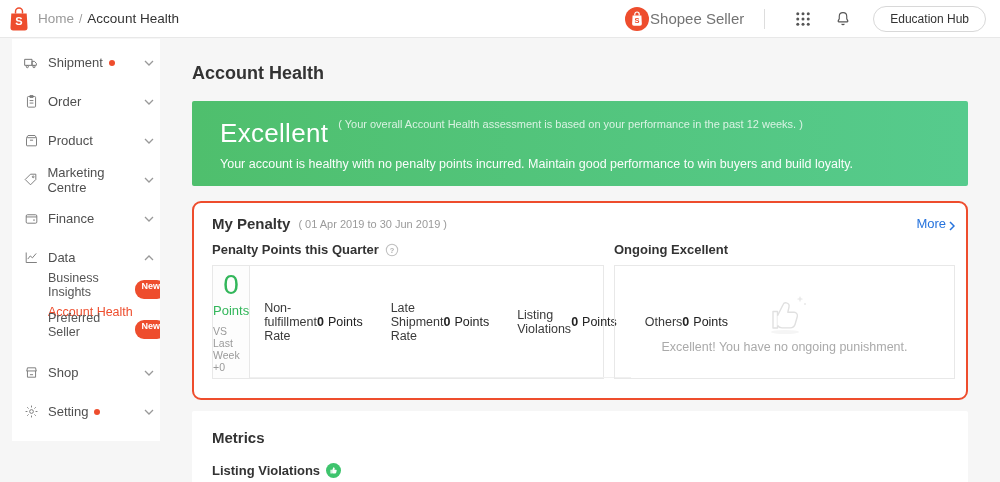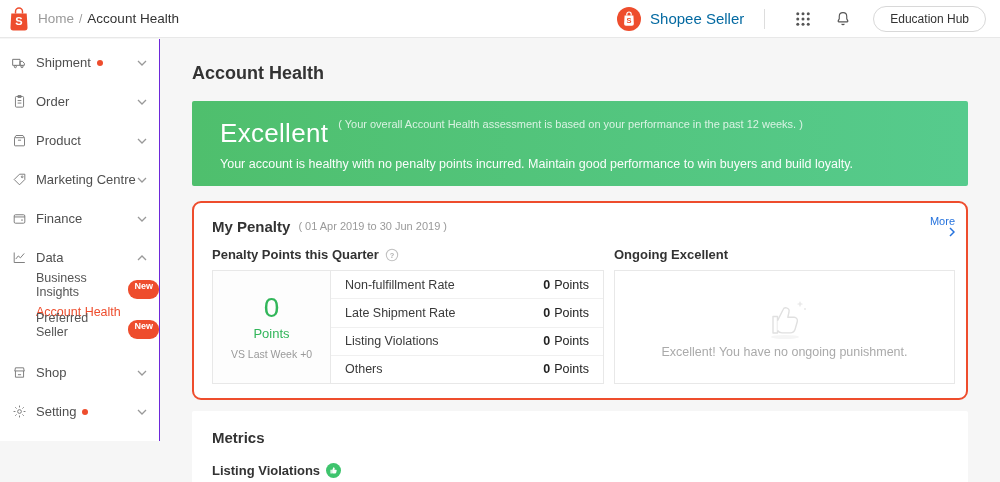--- a/index.html
+++ b/index.html
@@ -10,29 +10,29 @@
   .header { position:absolute; top:0; left:0; width:1000px; height:38px; background:#fff;
     border-bottom:1px solid #e8e8e8; display:flex; align-items:center; z-index:5; }
   .header-left { display:flex; align-items:center; padding-left:8px; }
   .bag-logo { display:block; }
   .crumb { font-size:13.5px; margin-left:8px; }
   .crumb-home { color:#9a9a9a; cursor:pointer; }
   .crumb-sep { color:#9a9a9a; margin:0 5px; font-size:12px; }
   .crumb-cur { color:#333; }
   .header-right { margin-left:auto; display:flex; align-items:center; padding-right:14px; }
   .brand { display:flex; align-items:center; cursor:pointer; }
-  .brand-name { font-size:15px; color:#0369a1; margin-left:8px; }
+  .brand-name { font-size:15px; color:#737373; margin-left:0; }
   .v-div { width:1px; height:20px; background:#ddd; margin:0 18px 0 20px; }
   .icon-btn { background:none; border:none; padding:4px; margin:0 7px; cursor:pointer; display:flex; align-items:center; }
   .pill-btn { background:#fff; border:1px solid #d8d8d8; border-radius:15px; padding:5px 16px;
     font-size:12px; color:#333; margin-left:10px; cursor:pointer; font-family:inherit; }
 
   
-  .sidebar { position:absolute; top:39px; left:0; width:160px; height:402px; background:#fff;
-    border-right:1px solid #6d28d9; padding-top:4px; }
+  .sidebar { position:absolute; top:39px; left:12px; width:160px; height:402px; background:#fff;
+    border-right:6px solid #6d28d9; padding-top:4px; }
   .side-item { height:39px; display:flex; align-items:center; padding:0 12px 0 11px; cursor:pointer; }
   .sicon { width:16px; height:16px; display:flex; align-items:center; justify-content:center; }
   .slabel { font-size:13px; color:#4f4f4f; margin-left:9px; }
   .reddot { width:6px; height:6px; border-radius:50%; background:#ee4d2d; margin-left:6px; }
   .chev { margin-left:auto; display:flex; }
   .side-sub { padding:2px 0 14px 0; }
   .sub-item { height:20px; display:flex; align-items:flex-end; padding-left:36px; cursor:pointer; }
   .sub-label { font-size:12.5px; color:#555; }
   .sub-item.active .sub-label { color:#ee4d2d; }
   .new-badge { background:#ee4d2d; color:#fff; font-size:9px; font-weight:700; line-height:1;
@@ -48,37 +48,37 @@
   .banner-line1 { display:flex; align-items:flex-start; }
   .banner-rating { font-size:26px; font-weight:500; letter-spacing:.3px; }
   .banner-note { font-size:11px; color:rgba(255,255,255,.78); margin-left:10px; }
   .banner-desc { font-size:12.5px; margin-top:8px; color:rgba(255,255,255,.97); }
 
   .penalty-card { margin-top:15px; height:199px; background:#fff; border:2px solid #ee4d2d;
     border-radius:9px; padding:12px 11px 14px 18px; }
   .penalty-head { display:flex; align-items:center; }
   .penalty-title { font-size:15px; font-weight:700; color:#333; }
   .penalty-date { font-size:11px; color:#9a9a9a; margin-left:8px; }
-  .more-link { margin-left:auto; font-size:11px; color:#2673dd; cursor:pointer;
-    display:flex; align-items:flex-end; background:none; border:none; font-family:inherit;flex-direction:column; }
+  .more-link { margin-left:auto; font-size:13px; color:#2673dd; cursor:pointer;
+    display:flex; align-items:flex-end; background:none; border:none; font-family:inherit; }
   .more-link svg { margin-left:3px; }
   .penalty-cols { display:flex; margin-top:10px; gap:10px; }
   .col-left { width:392px; }
   .col-right { flex:1; }
   .col-heading { font-size:13px; font-weight:700; color:#333; margin-bottom:8px;
     display:flex; align-items:center; }
   .q-icon { margin-left:6px; display:flex; }
 
   .points-box { border:1px solid #e8e8e8; height:114px; display:flex; }
   .points-summary { width:118px; border-right:1px solid #e8e8e8; background:#fdfdfd;
     display:flex; flex-direction:column; align-items:center; justify-content:center; }
   .points-value { font-size:28px; color:#32b65a; line-height:1; }
   .points-unit { font-size:13px; color:#32b65a; margin-top:4px; }
   .points-vs { font-size:10.5px; color:#9a9a9a; margin-top:7px; }
-  .points-rows { flex:1; display:flex; flex-direction:column; }
+  .points-rows { flex:1; display:flex; flex-direction:row; }
   .prow { flex:1; display:flex; align-items:center; justify-content:space-between;
     padding:0 14px; border-bottom:1px solid #f0f0f0; }
   .prow:last-child { border-bottom:none; }
   .prow-label { font-size:12.5px; color:#3a3a3a; }
   .prow-val { font-size:12.5px; color:#222; }
   .prow-val b { font-weight:700; margin-right:4px; }
 
   .punish-box { border:1px solid #e8e8e8; height:114px; display:flex; flex-direction:column;
     align-items:center; justify-content:center; }
   .punish-msg { font-size:12.5px; color:#aaa; margin-top:5px; }

